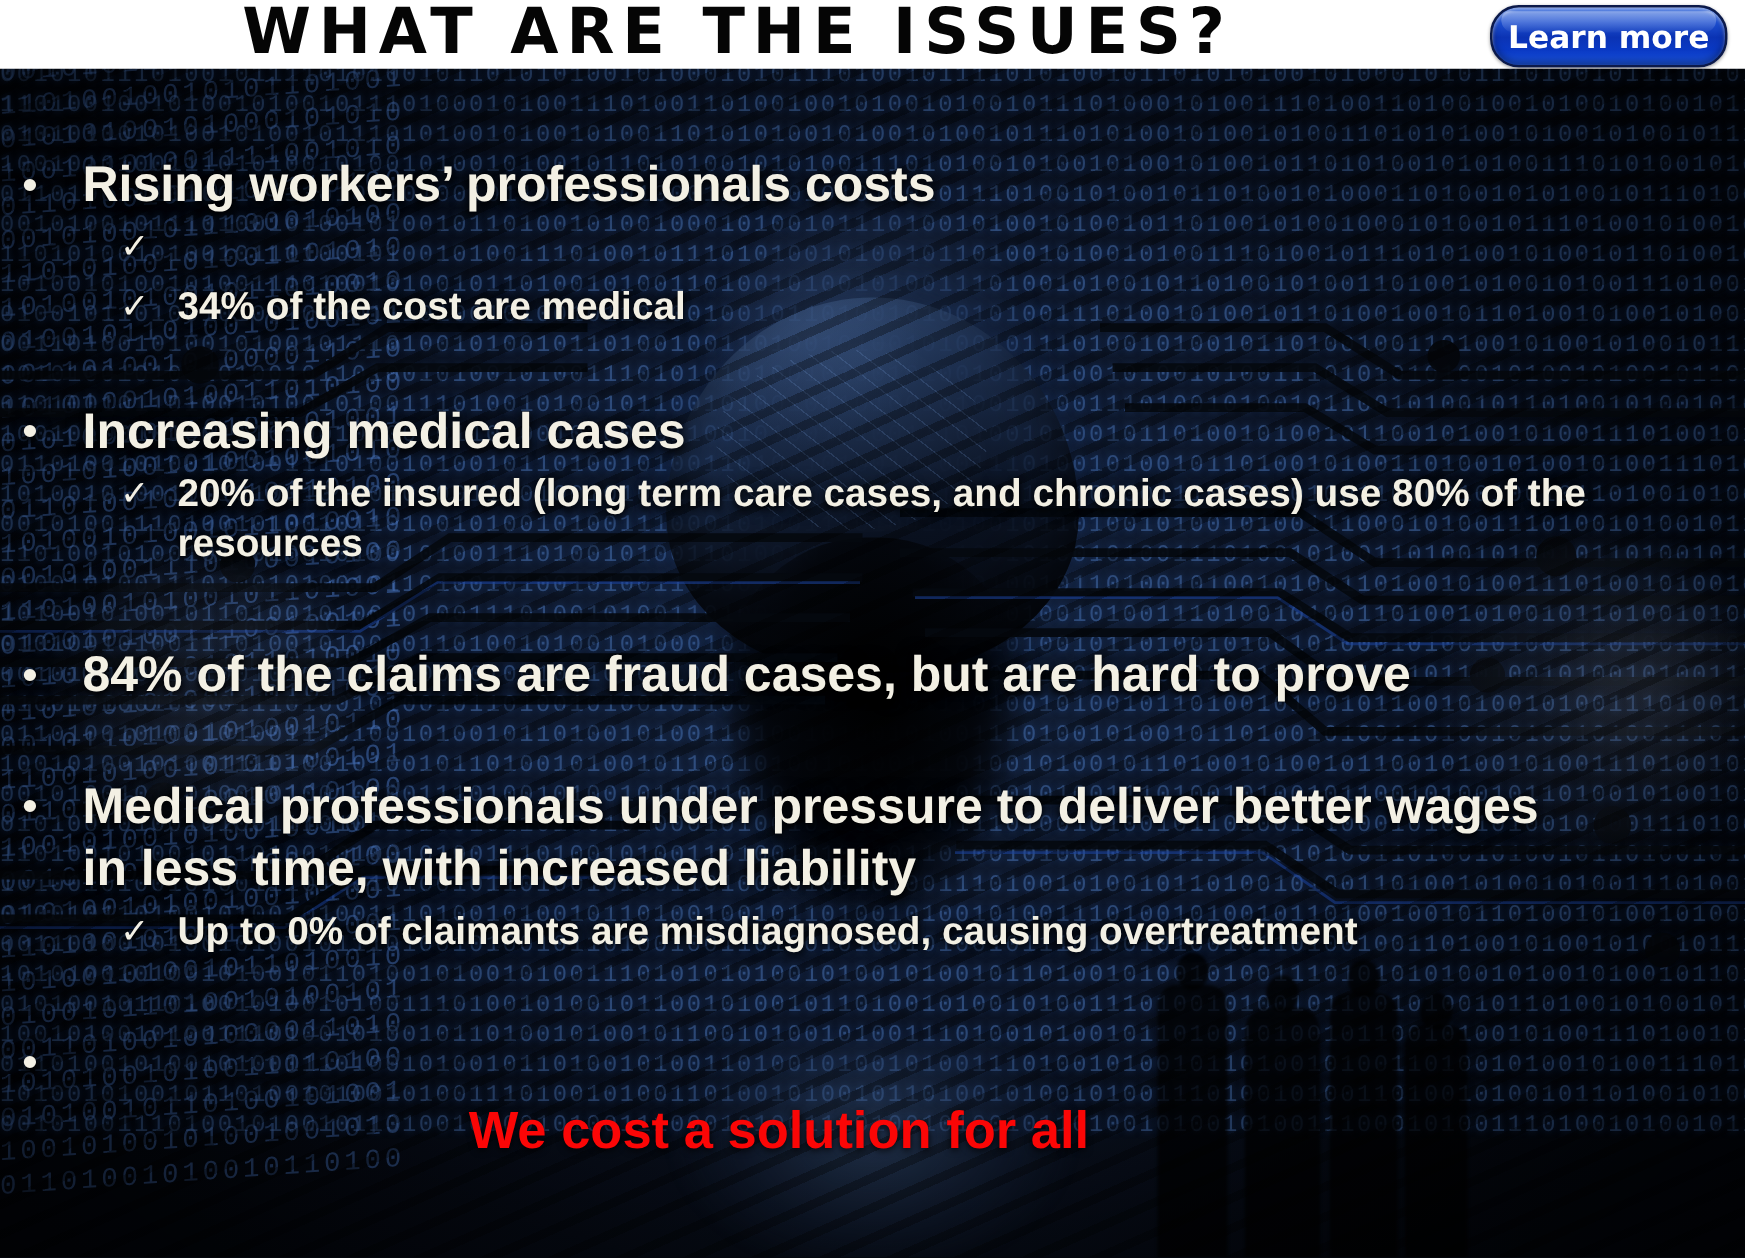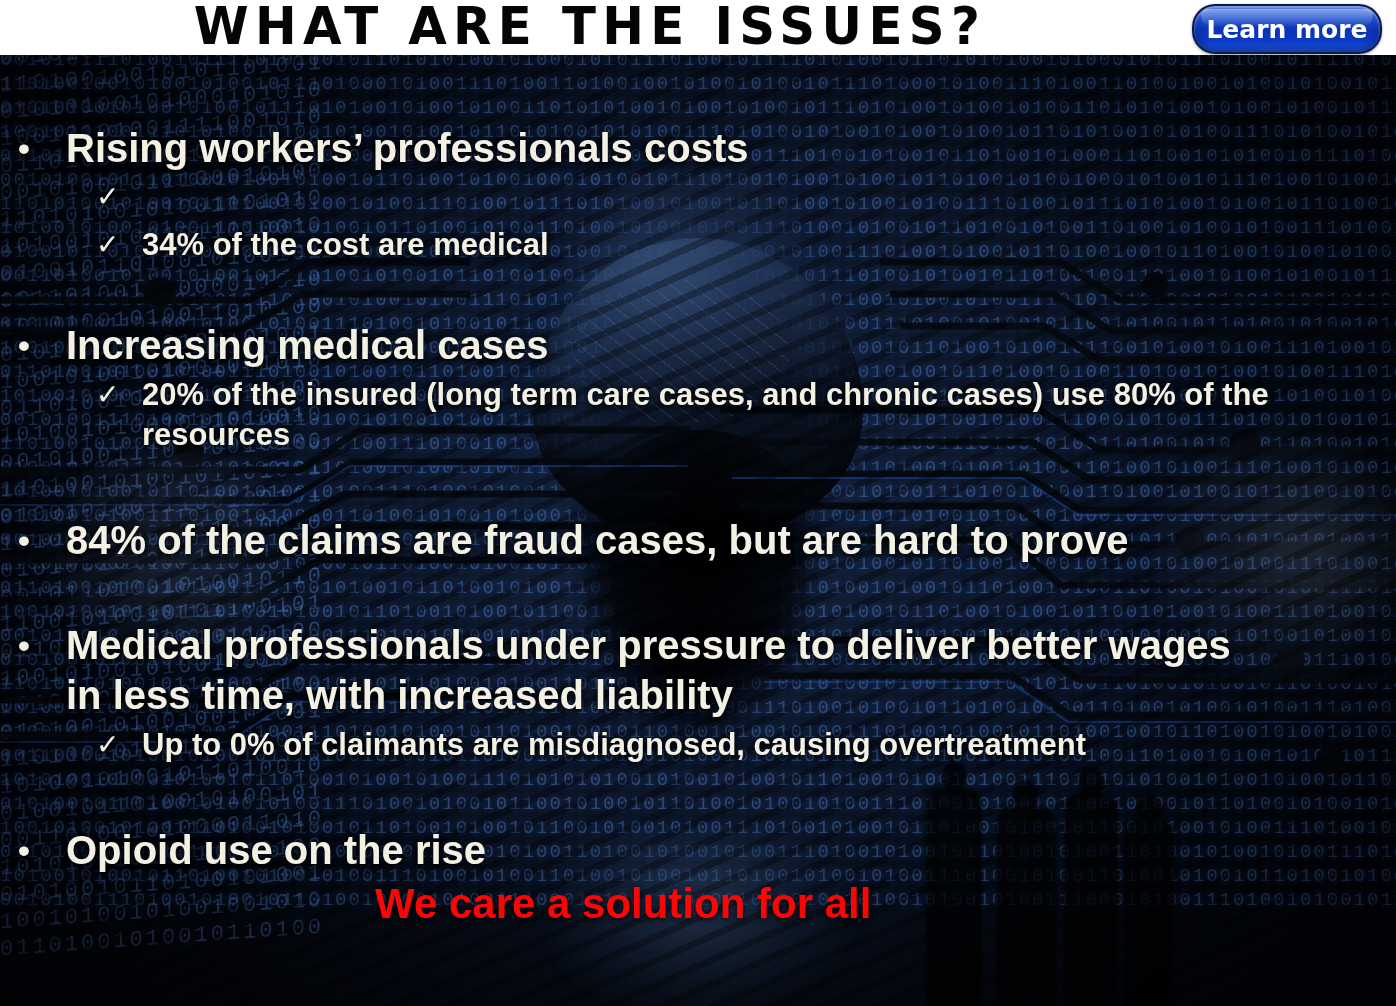--- a/index.html
+++ b/index.html
@@ -413,18 +413,17 @@
       <div class="bullet-row lvl1" style="top: 565px; left: 18px; width: 1250px;">
         <span class="bullet-mark">•</span>
         <span class="bullet-text">Medical professionals under pressure to deliver better wages in less time, with increased liability</span>
       </div>
       <div class="bullet-row lvl2" style="top: 670px; left: 96px; width: 1300px;">
         <span class="bullet-mark">✓</span>
         <span class="bullet-text">Up to 0% of claimants are misdiagnosed, causing overtreatment</span>
       </div>
       <div class="bullet-row lvl1" style="top: 770px; left: 18px; width: 1000px;">
         <span class="bullet-mark">•</span>
-        <span class="bullet-text">Opioid use on the rise</span>
-      </div>
-      <div class="solution-line" style="top: 825px; left: 375px;">We care a solution for all</div>
+      </div>
+      <div class="solution-line" style="top: 825px; left: 375px;">We cost a solution for all</div>
   </div>
 
 </div>
 
 </body></html>

